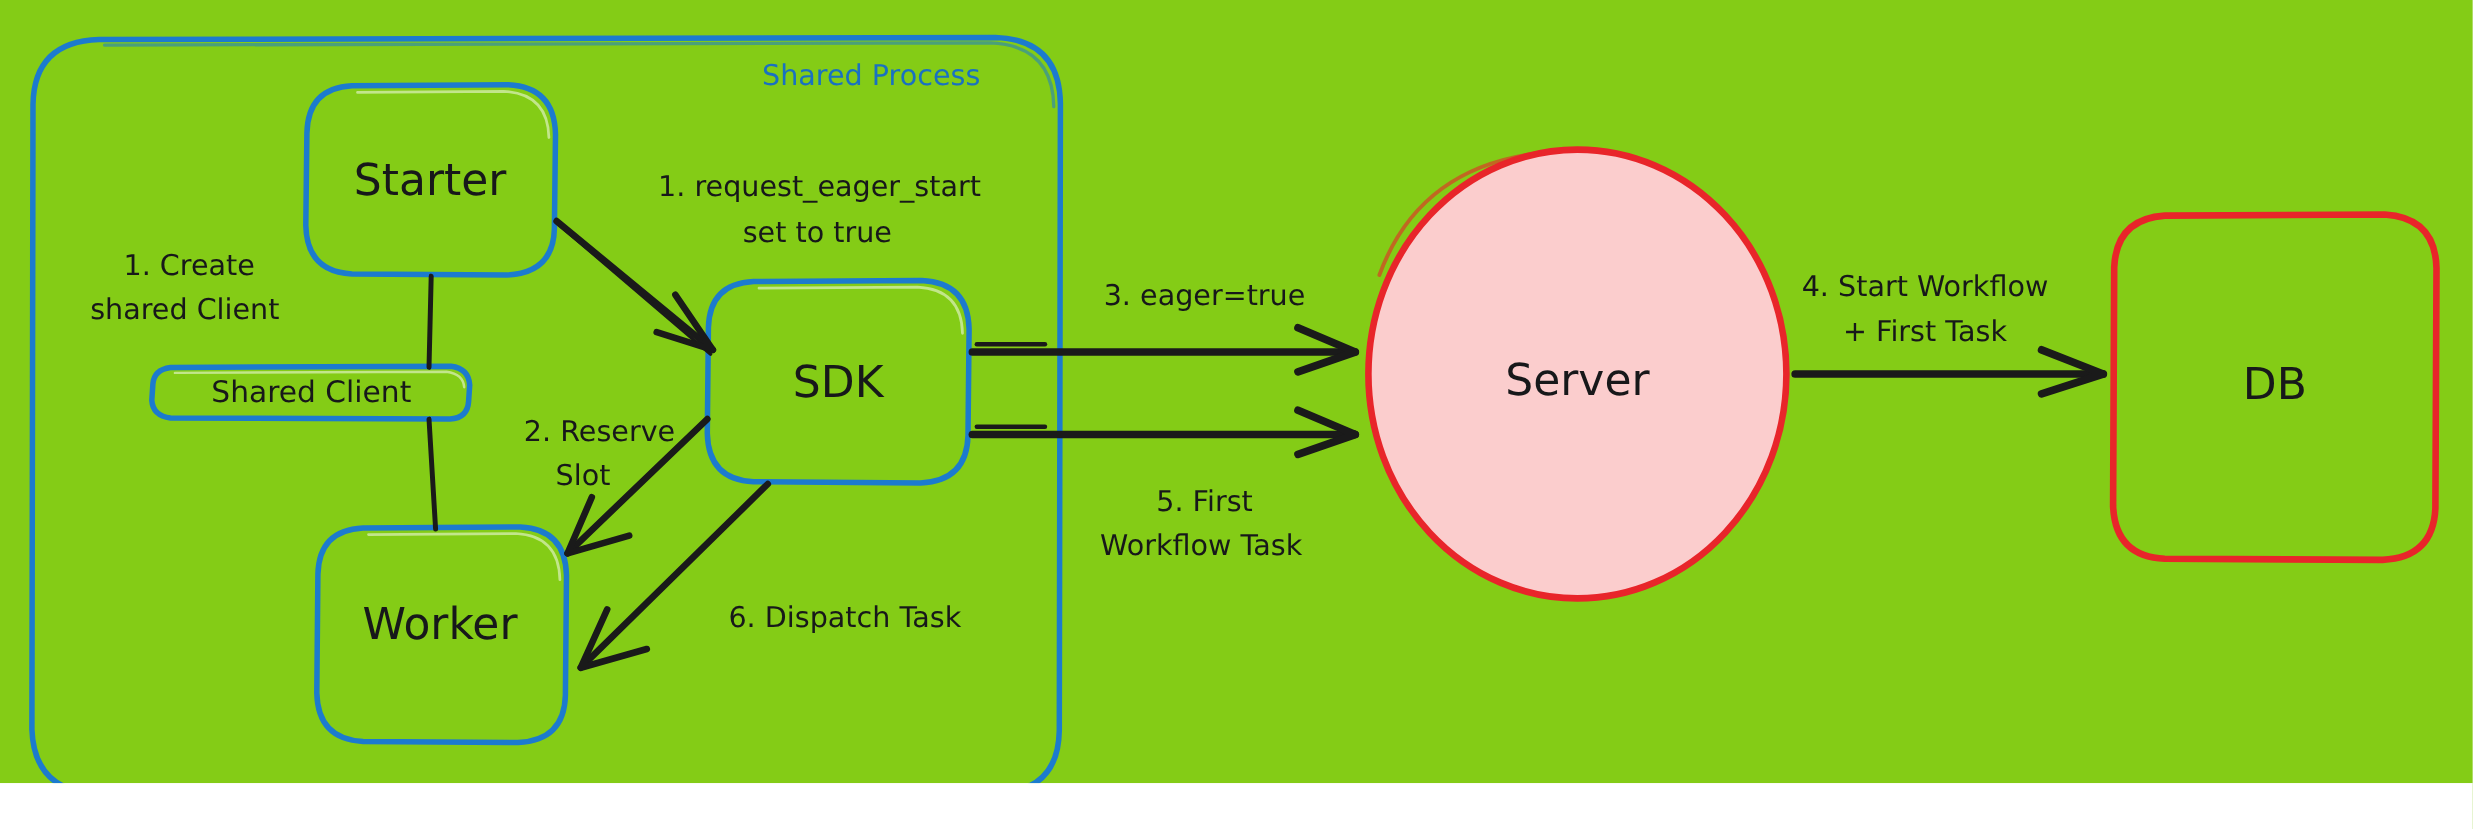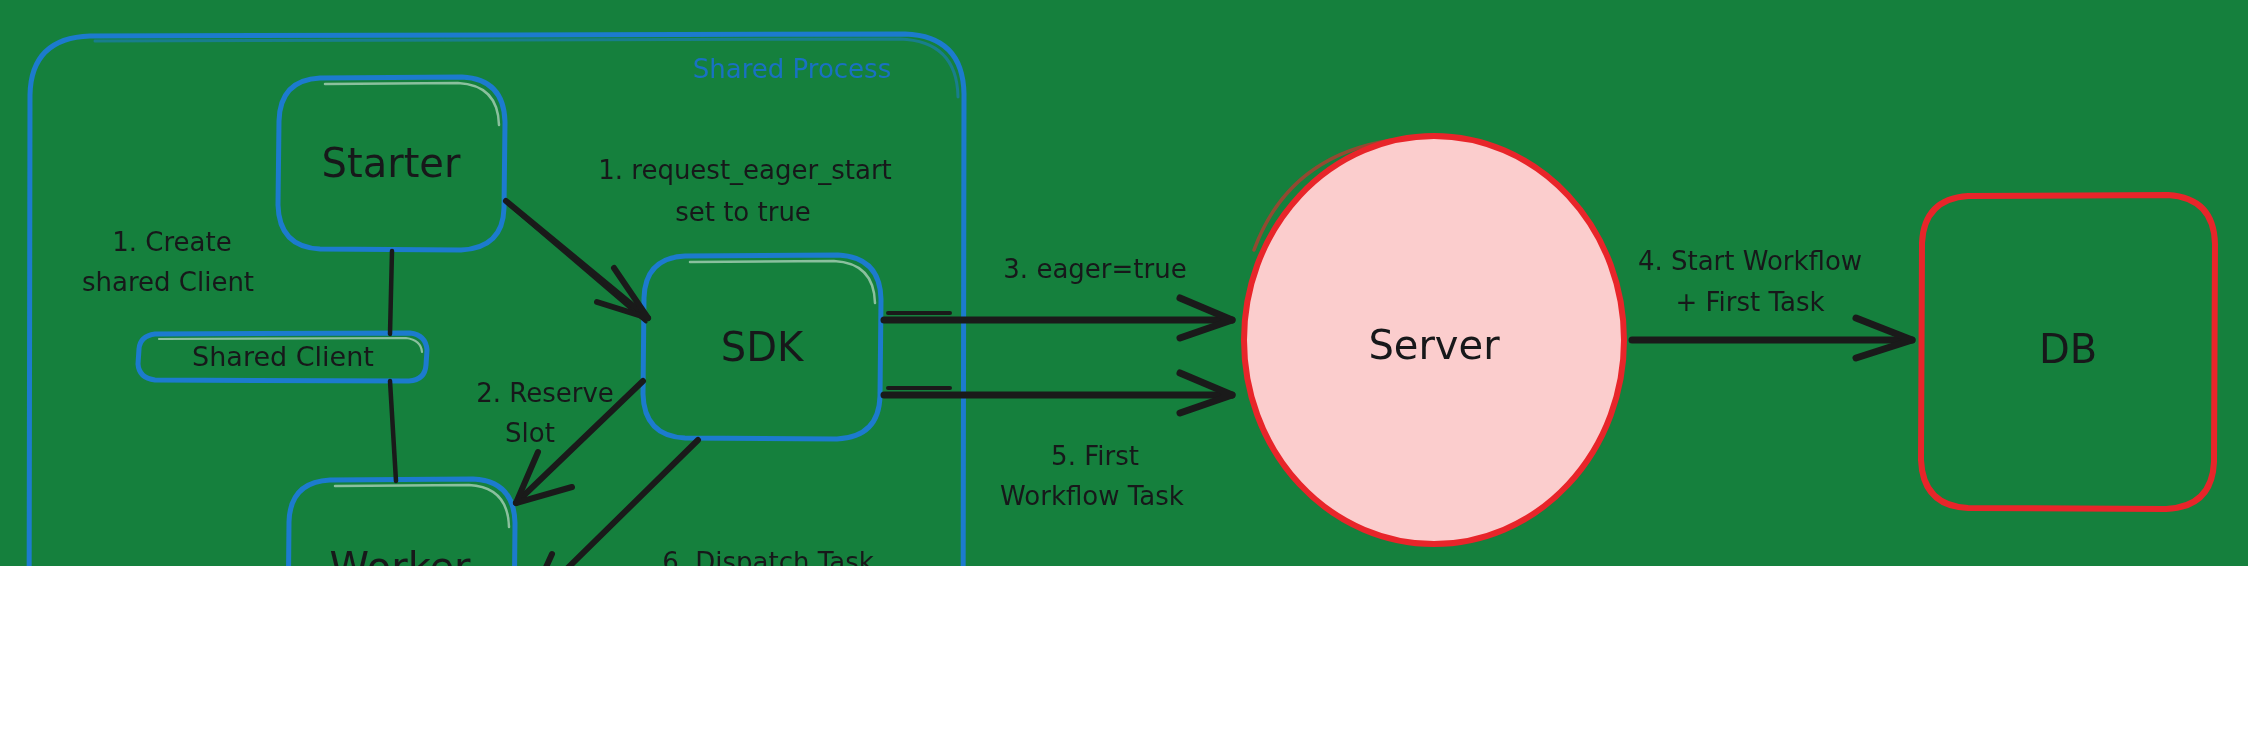--- a/index.html
+++ b/index.html
@@ -2,22 +2,22 @@
 <html><head>
 <meta charset="utf-8">
 <style>
   html, body {
     margin: 0; padding: 0;
     background: #ffffff;
   }
   #canvas {
     position: relative;
     width: 2248px;
-    height: 566px;
-    background: #15803d;
+    height: 712px;
+    background: #84cc16;
     overflow: hidden;
     font-family: "DejaVu Sans", sans-serif;
   }
   svg#scene {
     position: absolute;
     left: 0; top: 0;
     width: 2248px;
     height: 754px;
   }
   .node-label, .edge-label, .group-label {

